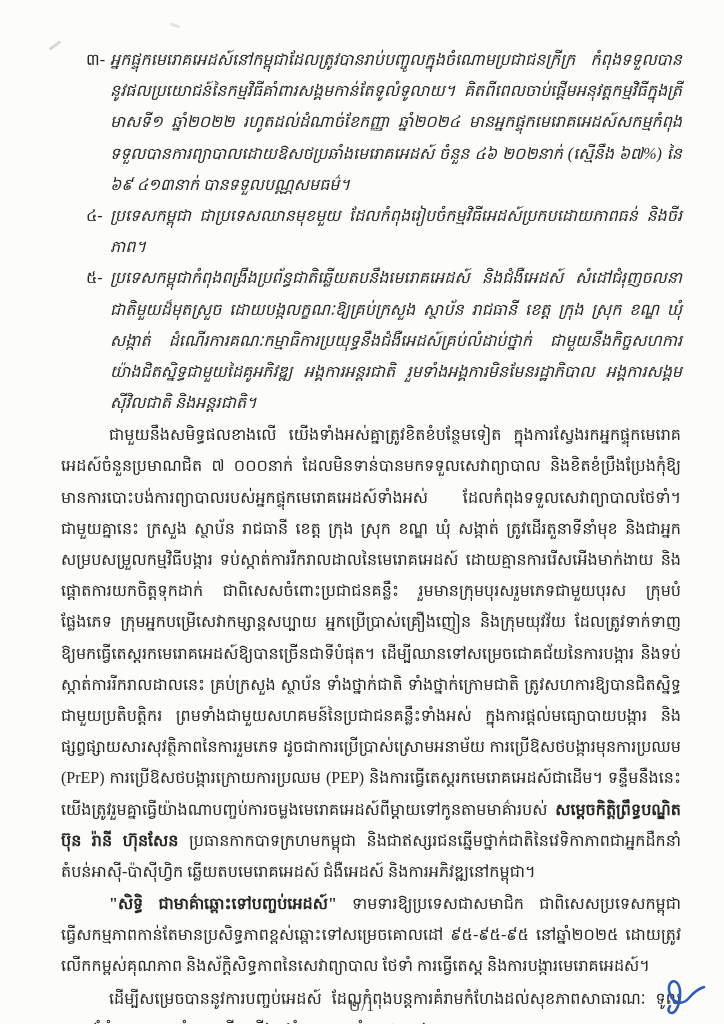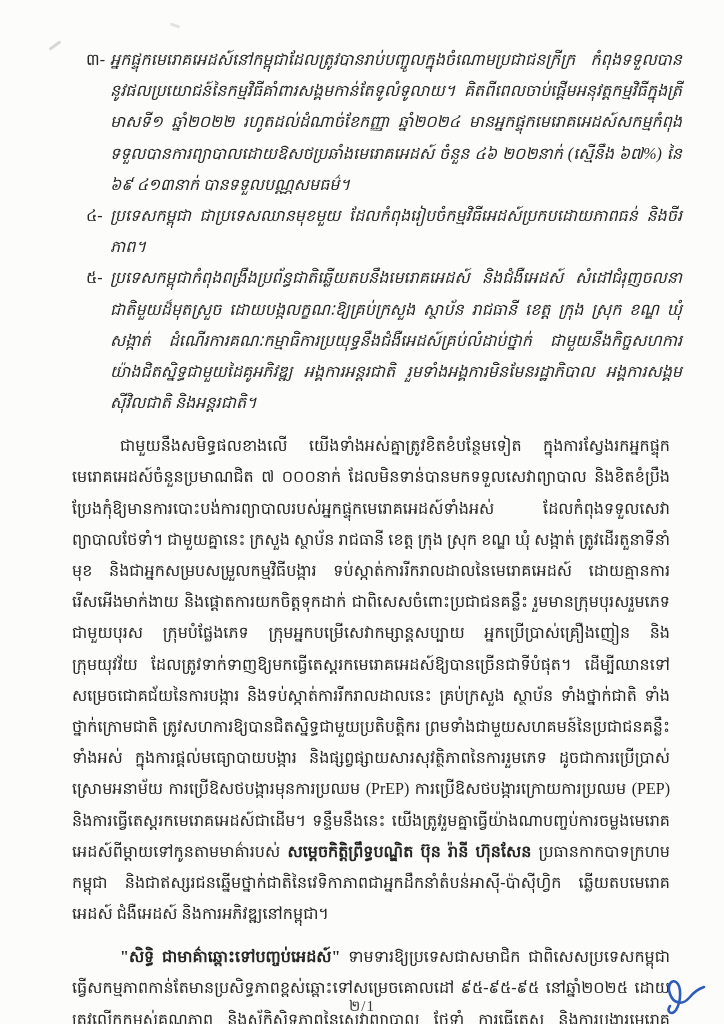--- a/index.html
+++ b/index.html
@@ -20,21 +20,21 @@
 
   .content {
     position: absolute;
     left: 60px;
     top: 44px;
     width: 622px;
     font-size: 16px;
     line-height: 1.95;
     text-align: justify;
   }
-  p { margin: 12px; }
+  p { margin: 1px; }
   .num-list { margin: 0; }
   .num-item { display: flex; align-items: flex-start; }
   .num-item .marker { flex: 0 0 24px; margin-left: 26px; white-space: nowrap; }
   .num-item .itext { flex: 1 1 auto; text-align: justify; font-style: italic; }
 
   .para { text-indent: 48px; }
   .bold { font-weight: bold; }
 
   .footer-pagenum {
     position: absolute;

